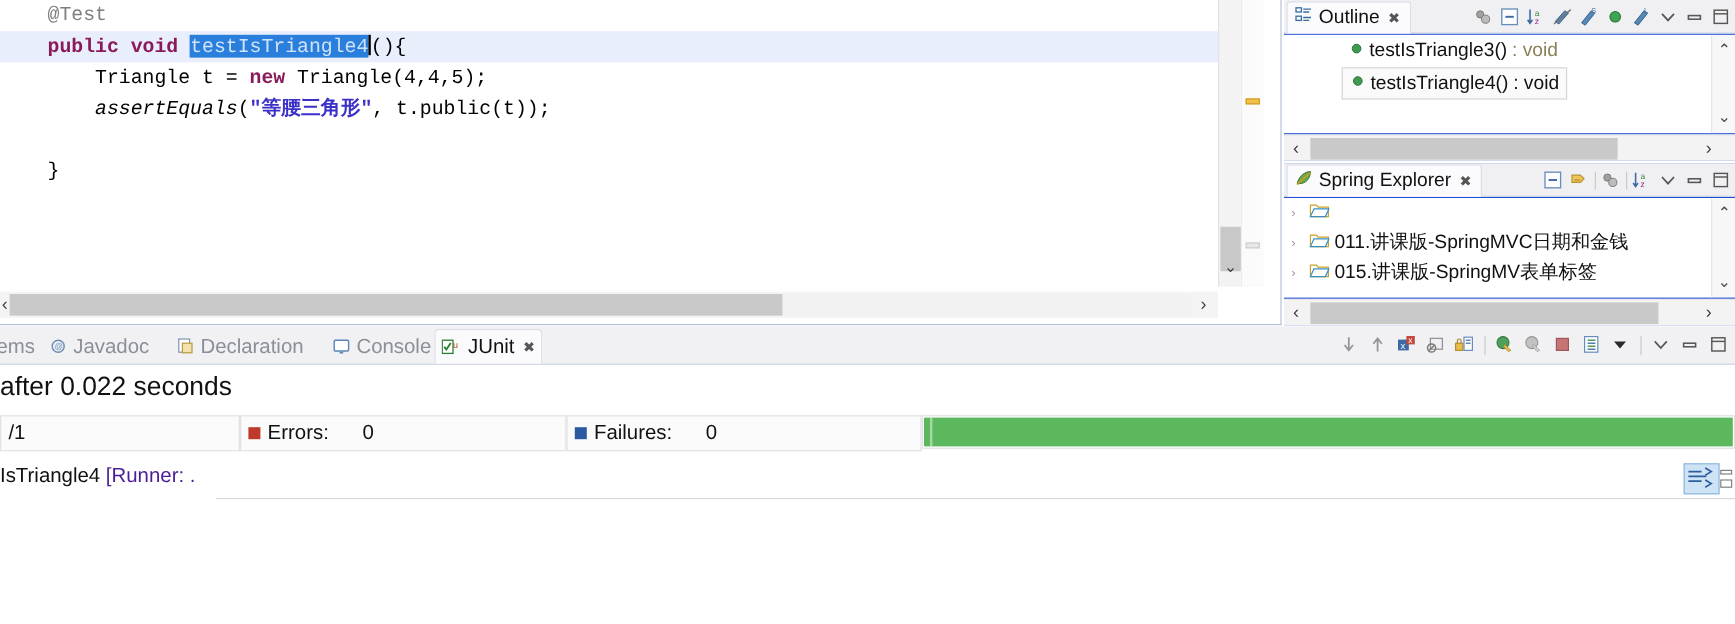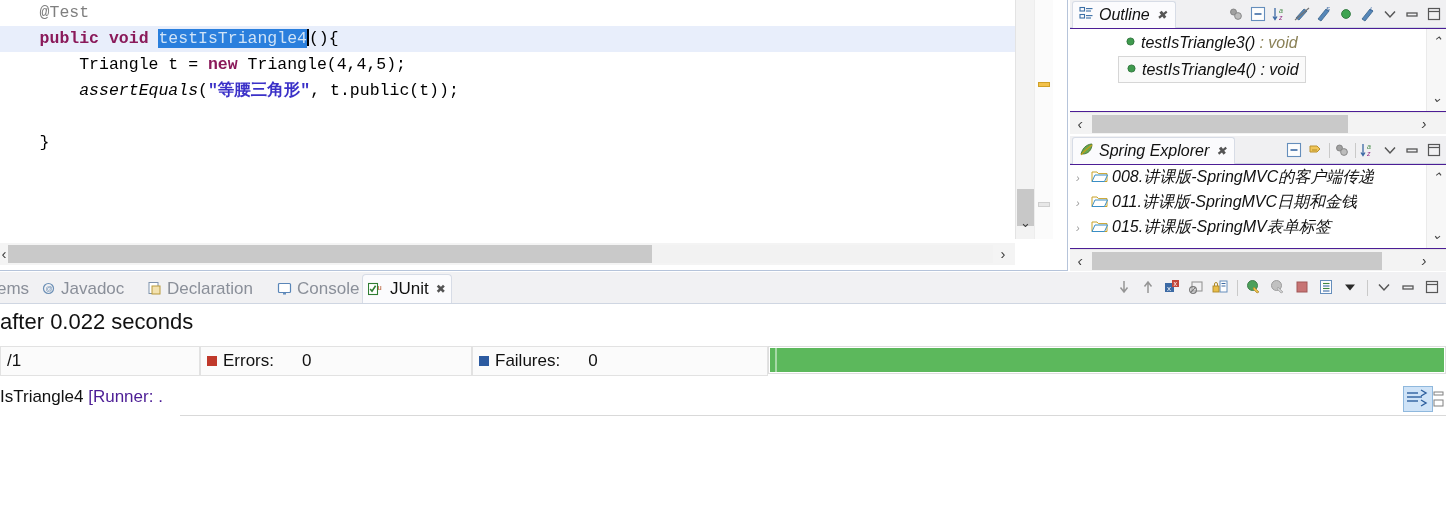--- a/index.html
+++ b/index.html
@@ -80,21 +80,21 @@
   #editor-hsb-left {
     position: absolute; left: -4px; top: 0; width: 16px; height: 22px;
     line-height: 22px; text-align: center; font-size: 15px; color: #3c3c3c;
   }
   #editor-hsb-right {
     position: absolute; right: 2px; top: 0; width: 20px; height: 22px;
     line-height: 22px; text-align: center; font-size: 15px; color: #3c3c3c;
   }
 
   
-  .view-panel { position: absolute; background: #4c1d95; font-style: italic; }
+  .view-panel { position: absolute; background: #1d4ed8; }
   .view-tabbar {
     position: relative; height: 28px;
     background: #f0f0f2;
     border-bottom: 1px solid #cfd6e2;
   }
   .view-tab {
     position: absolute; left: 2px; top: 1px; height: 27px;
     padding: 0 8px 0 6px;
     display: flex; align-items: center; gap: 5px;
     background: #fbfbfd;
@@ -383,21 +383,20 @@
         </div>
     </div>
 
     <div class="tree-area" id="spring-tree" style="top:29px; bottom:23px;">
         <div class="tree-row" style="height: 25px;">
           <span class="arrow">›</span>
           <span><svg width="17" height="14" viewBox="0 0 17 14">
               <path d="M1 3 h5 l1.4 1.6 H16 V12.5 H1 Z" fill="#fefefe" stroke="#c9a227" stroke-width="1"></path>
               <path d="M1 12.5 L4 6 H16.5 L13.5 12.5 Z" fill="#ffffff" stroke="#3a8ec4" stroke-width="1"></path>
             </svg></span>
-          <span>008.讲课版-SpringMVC的客户端传递</span>
         </div>
         <div class="tree-row" style="height: 25px;">
           <span class="arrow">›</span>
           <span><svg width="17" height="14" viewBox="0 0 17 14">
               <path d="M1 3 h5 l1.4 1.6 H16 V12.5 H1 Z" fill="#fefefe" stroke="#c9a227" stroke-width="1"></path>
               <path d="M1 12.5 L4 6 H16.5 L13.5 12.5 Z" fill="#ffffff" stroke="#3a8ec4" stroke-width="1"></path>
             </svg></span>
           <span>011.讲课版-SpringMVC日期和金钱</span>
         </div>
         <div class="tree-row" style="height: 25px;">

